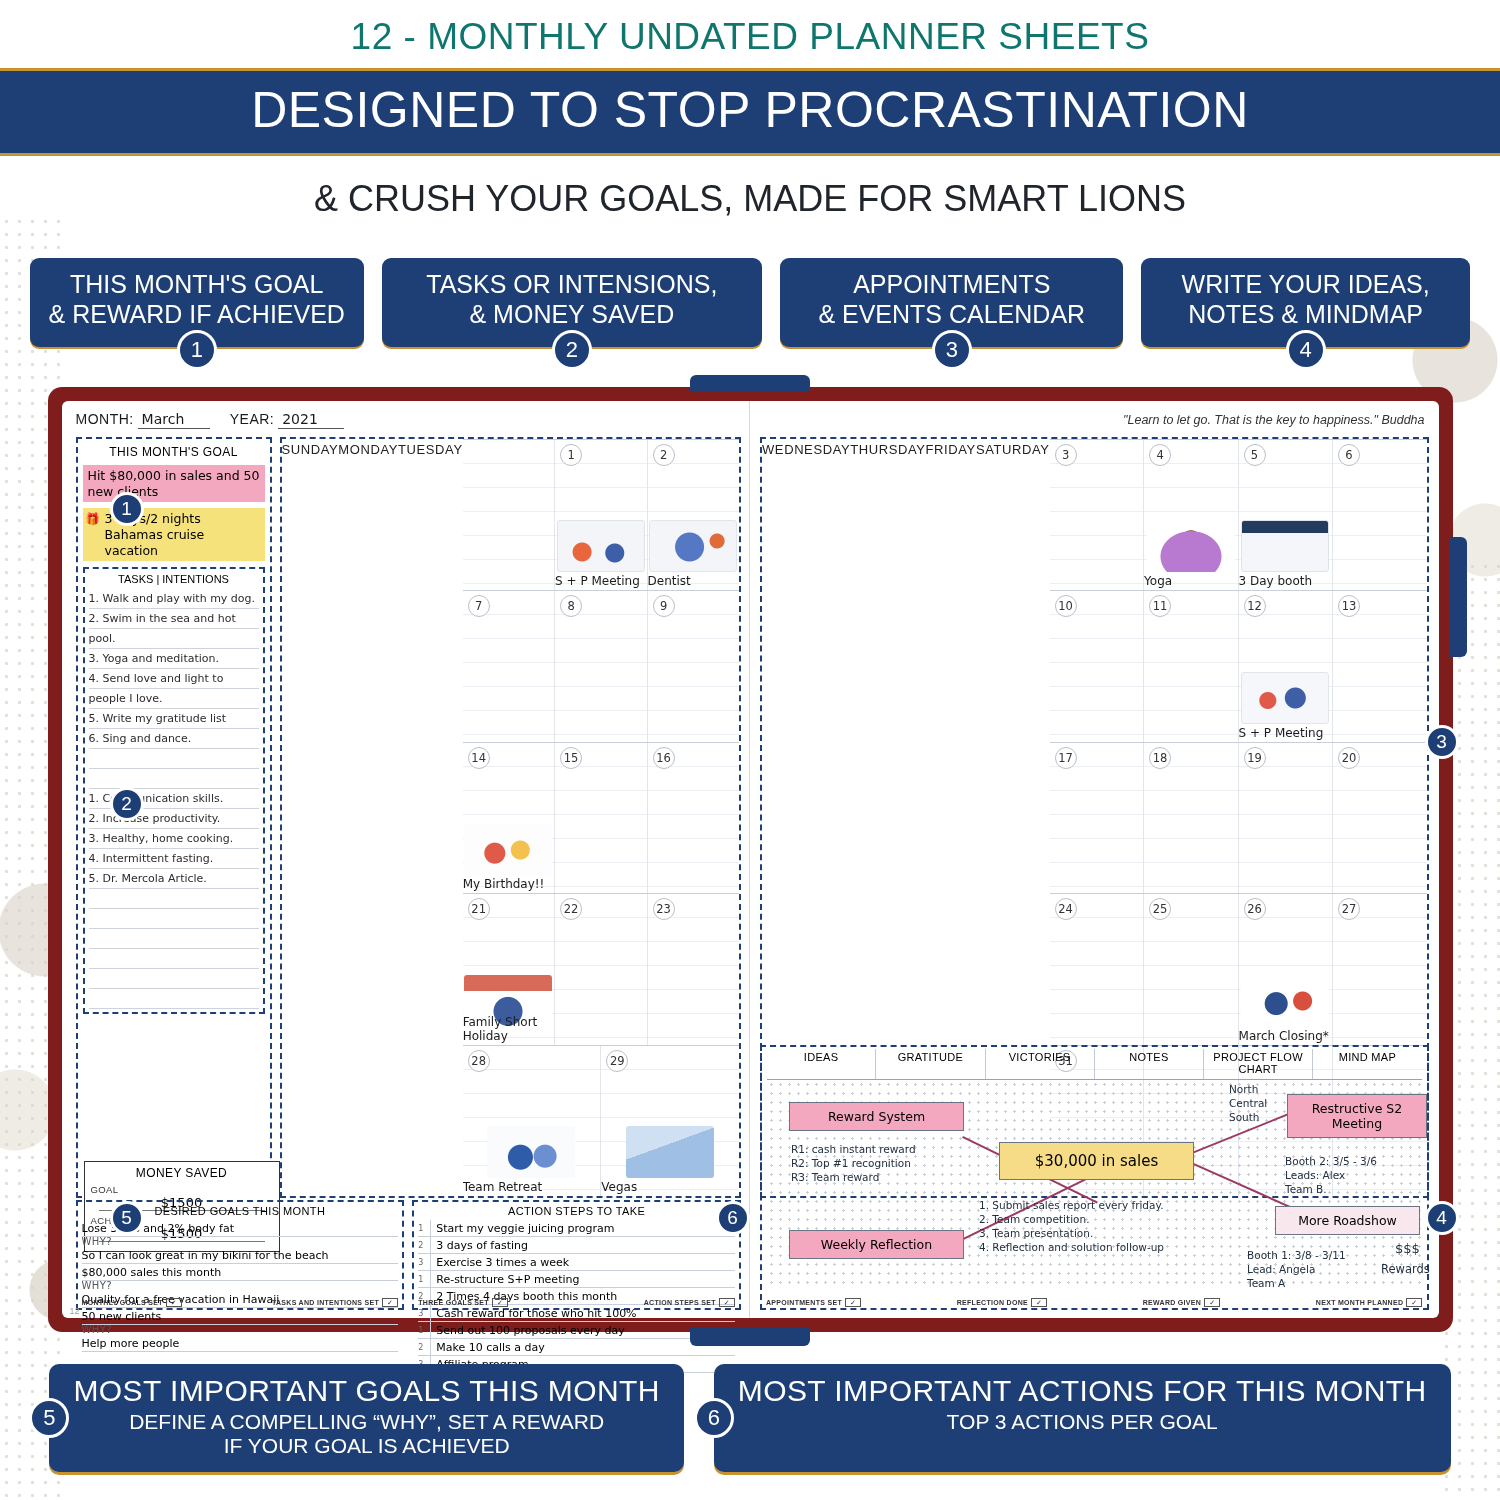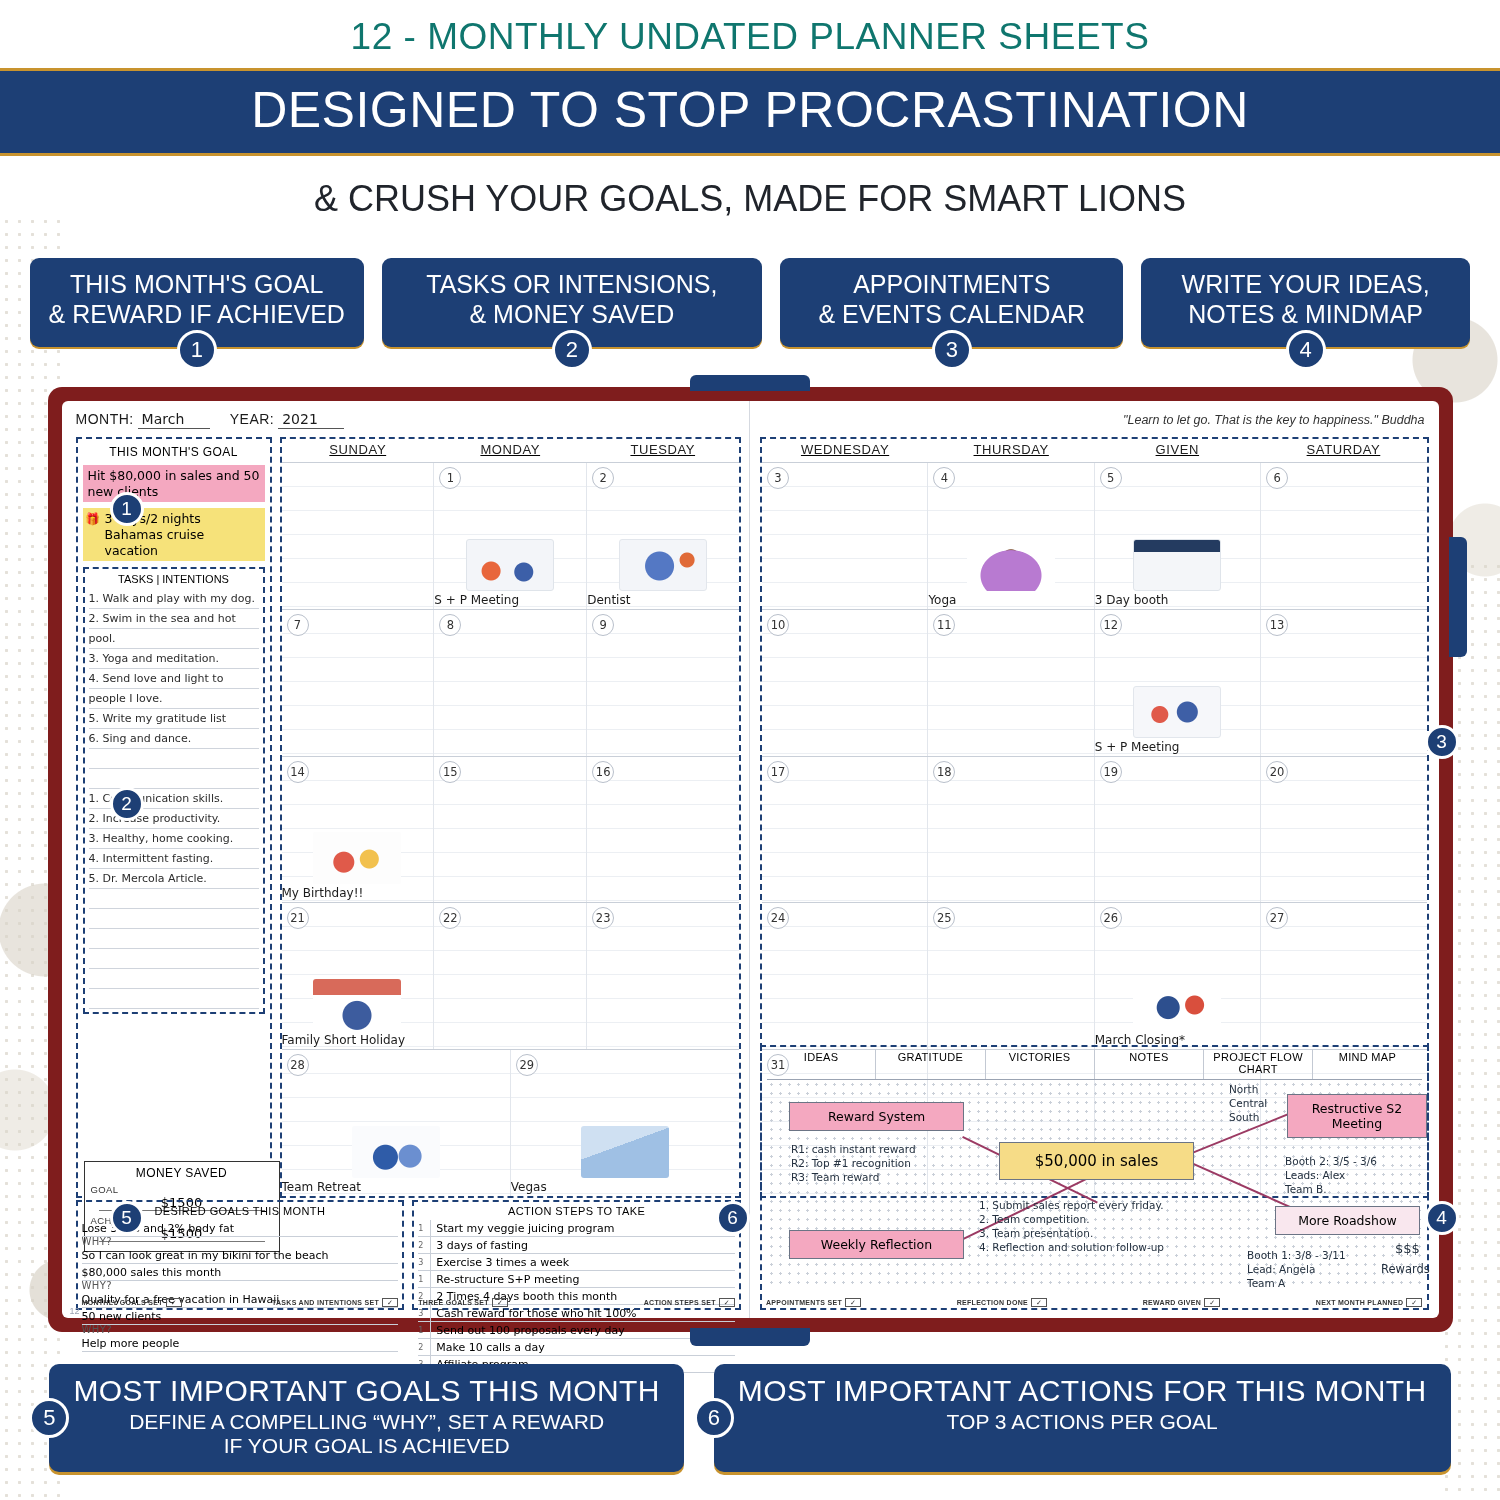--- a/index.html
+++ b/index.html
@@ -92,21 +92,21 @@
   .ruled div { height:20px; overflow:hidden; white-space:nowrap; }
   .money { position:absolute; left:14px; bottom:66px; width:196px; border:1.5px solid #333;
      padding:3px 6px 5px; background:#fff;margin-left:8px; }
   .money h5 { margin:1px 0 4px; font-size:12px; text-align:center; font-weight:400; letter-spacing:.4px;}
   .money .row { font-size:9.5px; letter-spacing:.4px; color:#333; }
   .money .amt { font-family:"DejaVu Sans", sans-serif; font-size:13px; text-align:center;
      border-bottom:1px solid #777; margin:0 8px 4px; }
 
   
   .cal { position:absolute; top:36px; bottom:120px; left:218px; right:8px;
-     border:2px dashed #1d3f75; display:flex; flex-direction:column;text-decoration:underline; }
+     border:2px dashed #1d3f75; display:flex; flex-direction:row; }
   .page-right .cal { left:10px; right:10px; }
   .cal-head { display:flex; }
   .cal-head div { flex:1; text-align:center; font-size:13px; letter-spacing:.6px;
      padding:3px 0 5px; color:#222; }
   .cal-body { flex:1; display:flex; flex-direction:column; }
   .cal-row { flex:1; display:flex; border-top:1px solid #c9cfd8; }
   .cal-cell { flex:1; position:relative; border-left:1px solid #e2e6ec;
      background-image:repeating-linear-gradient(to bottom, transparent 0 23px, #eceff3 23px 24px);
      overflow:hidden; }
   .cal-cell:first-child { border-left:none; }
@@ -437,21 +437,21 @@
       </div>
     </div>
 
     <div class="page-right">
       <div class="quote">"Learn to let go. That is the key to happiness." Buddha</div>
 
       <div class="cal">
         <div class="cal-head">
           <div>WEDNESDAY</div>
           <div>THURSDAY</div>
-          <div>GIVEN</div>
+          <div>FRIDAY</div>
           <div>SATURDAY</div>
         </div>
         <div class="cal-body">
           <div class="cal-row">
             <div class="cal-cell">
                 <div class="daynum">3</div>
               </div>
             <div class="cal-cell">
               <div class="daynum">4</div>
               <div class="art a3"></div>
@@ -537,21 +537,21 @@
           <div class="mm-line" style="left:196px; top:158px; width:150px; transform:rotate(-26deg);"></div>
           <div class="mm-line" style="left:420px; top:74px; width:150px; transform:rotate(-22deg);"></div>
           <div class="mm-line" style="left:420px; top:80px; width:150px; transform:rotate(24deg);"></div>
 
           <div class="node pink" style="left:22px; top:22px; width:175px;">Reward System</div>
           <div class="mm-txt" style="left:24px; top:62px;">R1: cash instant reward
 R2: Top #1 recognition
 R3: Team reward</div>
           <div class="node pink" style="left:22px; top:150px; width:175px;">Weekly Reflection</div>
 
-          <div class="node gold" style="left:232px; top:62px; width:195px;">$50,000 in sales</div>
+          <div class="node gold" style="left:232px; top:62px; width:195px;">$30,000 in sales</div>
           <div class="mm-txt" style="left:212px; top:118px;">1. Submit sales report every friday.
 2. Team competition.
 3. Team presentation.
 4. Reflection and solution follow-up</div>
 
           <div class="mm-txt" style="left:462px; top:2px;">North
 Central
 South</div>
           <div class="node pink" style="left:520px; top:14px; width:140px;">Restructive S2 Meeting</div>
           <div class="mm-txt" style="left:518px; top:74px;">Booth 2: 3/5 - 3/6

